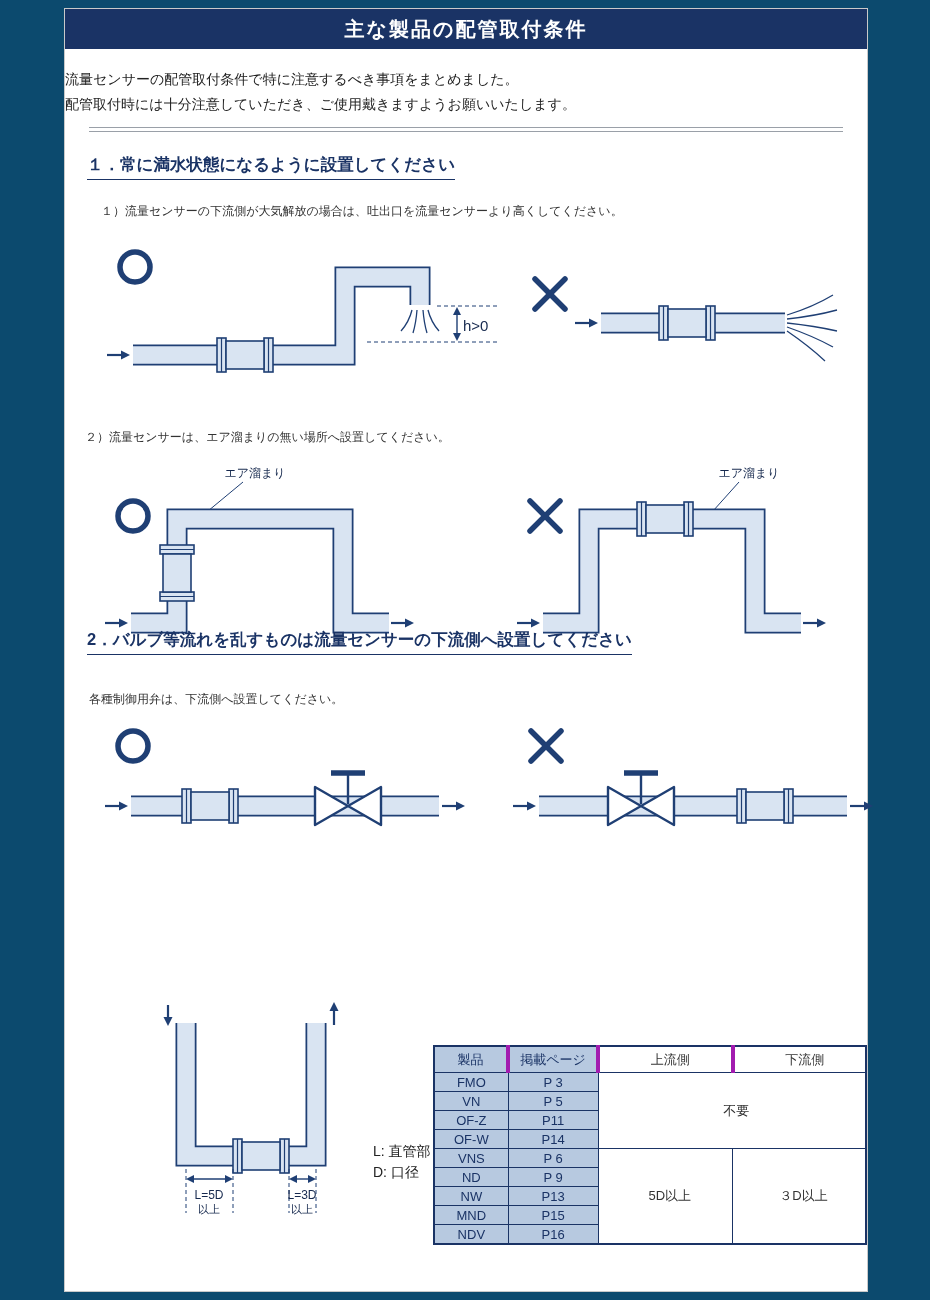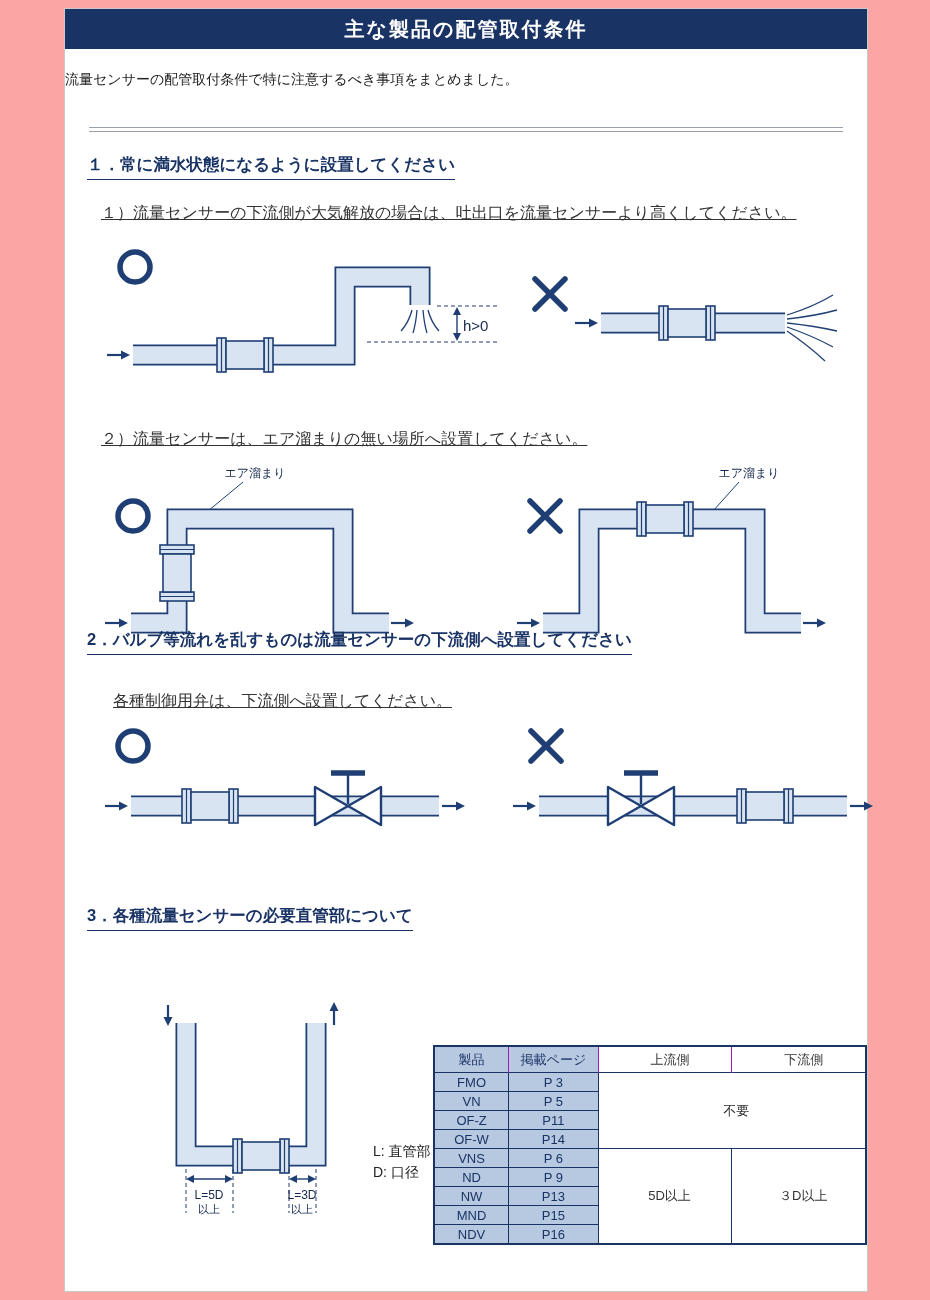--- a/index.html
+++ b/index.html
@@ -1,26 +1,26 @@
 <!DOCTYPE html>
 <html><head>
 <meta charset="utf-8">
 <style>
   html,body{margin:0;padding:0;background:#fff;}
   body{font-family:"Liberation Sans","DejaVu Sans",sans-serif;color:#222;}
-  .page{position:relative;width:930px;height:1300px;background:#fca5a5;overflow:hidden;}
+  .page{position:relative;width:930px;height:1300px;background:#0c4a6e;overflow:hidden;}
   .frame{position:absolute;left:64px;top:8px;width:802px;height:1282px;border:1px solid #c9c9c9;background:#fff;}
   .titlebar{position:absolute;left:0;top:0;width:100%;height:40px;background:#1a3365;color:#fff;
             font-size:20px;font-weight:bold;letter-spacing:2px;text-align:center;line-height:40px;}
   .intro{position:absolute;top:58px;left:0;width:100%;text-align:left;font-size:14px;line-height:25px;color:#222;}
   .divider{position:absolute;top:118px;left:24px;width:754px;height:3px;
            border-top:1px solid #9aa0a8;border-bottom:1px solid #9aa0a8;}
   .sec-h{position:absolute;left:22px;font-size:16.5px;font-weight:bold;color:#1a3365;}
   .sec-h span{border-bottom:1.5px solid #1a3365;padding-bottom:3px;display:inline-block;}
-  .body-text{position:absolute;font-size:16px;color:#333;text-decoration:underline;}
+  .body-text{position:absolute;font-size:12px;color:#333;}
   .diag{position:absolute;}
   
   .pipe-o{fill:none;stroke:#1f3f74;stroke-width:21;}
   .pipe-i{fill:none;stroke:#d9e4f2;stroke-width:17.5;}
   .sf{fill:#d9e4f2;stroke:#1f3f74;stroke-width:1.6;}
   .sl{stroke:#1f3f74;stroke-width:1.2;}
   .al{stroke:#1f3f74;stroke-width:2.2;}
   .af{fill:#1f3f74;}
   .vf{fill:#fff;stroke:#1f3f74;stroke-width:2.4;stroke-linejoin:round;}
   .vs{stroke:#1f3f74;stroke-width:2.4;}
@@ -31,21 +31,21 @@
   .dash{stroke:#1f3f74;stroke-width:1;stroke-dasharray:4 3;fill:none;}
   .dim{stroke:#1f3f74;stroke-width:1.4;}
   .dimf{fill:#1f3f74;}
   .lead{stroke:#1f3f74;stroke-width:1;}
   .dtext{fill:#16294e;font-size:12px;}
   .htext{fill:#16294e;font-size:15px;}
   .legend{position:absolute;left:308px;top:1132px;font-size:14px;color:#222;line-height:21px;}
   
   .spec-table{position:absolute;left:368px;top:996px;border-collapse:collapse;border:2px solid #1a3365;
               font-size:13px;color:#222;margin-top:40px;}
-  .spec-table th{background:#1a3365;color:#fff;font-weight:normal;height:23px;border-left:1px solid #a21caf;
+  .spec-table th{background:#1a3365;color:#fff;font-weight:normal;height:23px;border-left:4px solid #a21caf;
                  font-size:13px;}
   .spec-table th:first-child{border-left:none;}
   .spec-table td{border:1px solid #1a3365;height:18px;text-align:center;padding:0 2px;}
   .spec-table .c1{width:70px;background:#b7c9e0;color:#1a3365;}
   .spec-table .c2{width:86px;background:#b7c9e0;color:#1a3365;}
   .spec-table .cond{width:122px;background:#fff;color:#333;padding-left:11px;}
 </style>
 </head>
 <body>
 
@@ -71,20 +71,21 @@
   </defs>
 </svg>
 
 <div class="page">
   <div class="frame">
 
     <div class="titlebar">主な製品の配管取付条件</div>
 
     <div class="intro">
       <div>流量センサーの配管取付条件で特に注意するべき事項をまとめました。</div>
+      <div>配管取付時には十分注意していただき、ご使用戴きますようお願いいたします。</div>
     </div>
 
     <div class="divider"></div>
 
     <div class="sec-h" style="top:145px;">
       <span>１．常に満水状態になるように設置してください</span>
     </div>
     <div class="body-text" style="top:194px;left:36px;">１）流量センサーの下流側が大気解放の場合は、吐出口を流量センサーより高くしてください。</div>
 
     <svg class="diag" style="top:228px;left:40px;" width="400" height="150">
@@ -124,21 +125,21 @@
       <use href="#sensor" transform="translate(170,62)"></use>
       <g>
         <path d="M270 54 q26 -8 46 -20" class="spray"></path>
         <path d="M270 58 q28 -3 50 -9" class="spray"></path>
         <path d="M270 62 q28 3 50 8" class="spray"></path>
         <path d="M270 66 q26 9 46 20" class="spray"></path>
         <path d="M270 70 q22 15 38 30" class="spray"></path>
       </g>
     </svg>
 
-    <div class="body-text" style="top:420px;left:36px;">２）流量センサーは、エア溜まりの無い場所へ設置してください。</div>
+    <div class="body-text" style="top:420px;left:20px;">２）流量センサーは、エア溜まりの無い場所へ設置してください。</div>
 
     <svg class="diag" style="top:452px;left:40px;" width="310" height="190">
       <circle cx="28" cy="55" r="15" class="mark-o"></circle>
       <text x="150" y="16" text-anchor="middle" class="dtext">エア溜まり</text>
       <line x1="138" y1="21" x2="103" y2="50" class="lead"></line>
       <use href="#farrow" transform="translate(0,162)"></use>
       <g>
         <path d="M26 162 L72 162 L72 58 L238 58 L238 162 L284 162" class="pipe-o"></path>
         <path d="M26 162 L72 162 L72 58 L238 58 L238 162 L284 162" class="pipe-i"></path>
       </g>
@@ -158,21 +159,21 @@
         <path d="M26 162 L72 162 L72 58 L238 58 L238 162 L284 162" class="pipe-o"></path>
         <path d="M26 162 L72 162 L72 58 L238 58 L238 162 L284 162" class="pipe-i"></path>
       </g>
       <use href="#sensor" transform="translate(148,58)"></use>
       <use href="#farrow" transform="translate(286,162)"></use>
     </svg>
 
     <div class="sec-h" style="top:620px;">
       <span>2．バルブ等流れを乱すものは流量センサーの下流側へ設置してください</span>
     </div>
-    <div class="body-text" style="top:682px;left:48px;text-align:center;">各種制御用弁は、下流側へ設置してください。</div>
+    <div class="body-text" style="top:682px;left:24px;text-align:center;">各種制御用弁は、下流側へ設置してください。</div>
 
     <svg class="diag" style="top:712px;left:40px;" width="365" height="125">
       <circle cx="28" cy="25" r="15" class="mark-o"></circle>
       <use href="#farrow" transform="translate(0,85)"></use>
       <g>
         <path d="M26 85 L334 85" class="pipe-o"></path>
         <path d="M26 85 L334 85" class="pipe-i"></path>
       </g>
       <use href="#sensor" transform="translate(105,85)"></use>
       <use href="#valve" transform="translate(243,85)"></use>
@@ -187,23 +188,20 @@
       <use href="#farrow" transform="translate(0,85)"></use>
       <g>
         <path d="M26 85 L334 85" class="pipe-o"></path>
         <path d="M26 85 L334 85" class="pipe-i"></path>
       </g>
       <use href="#valve" transform="translate(128,85)"></use>
       <use href="#sensor" transform="translate(252,85)"></use>
       <use href="#farrow" transform="translate(337,85)"></use>
     </svg>
 
-    <div class="sec-h" style="top:896px;">
-      <span>3．各種流量センサーの必要直管部について</span>
-    </div>
     <div class="body-text" style="top:928px;left:36px;line-height:24px;">
     </div>
 
     <svg class="diag" style="top:992px;left:46px;" width="240" height="218">
       <g>
         <line x1="57" y1="4" x2="57" y2="18" class="al"></line>
         <polygon points="52.5,16 57,25 61.5,16" class="af"></polygon>
       </g>
       <g>
         <line x1="223" y1="24" x2="223" y2="8" class="al"></line>

